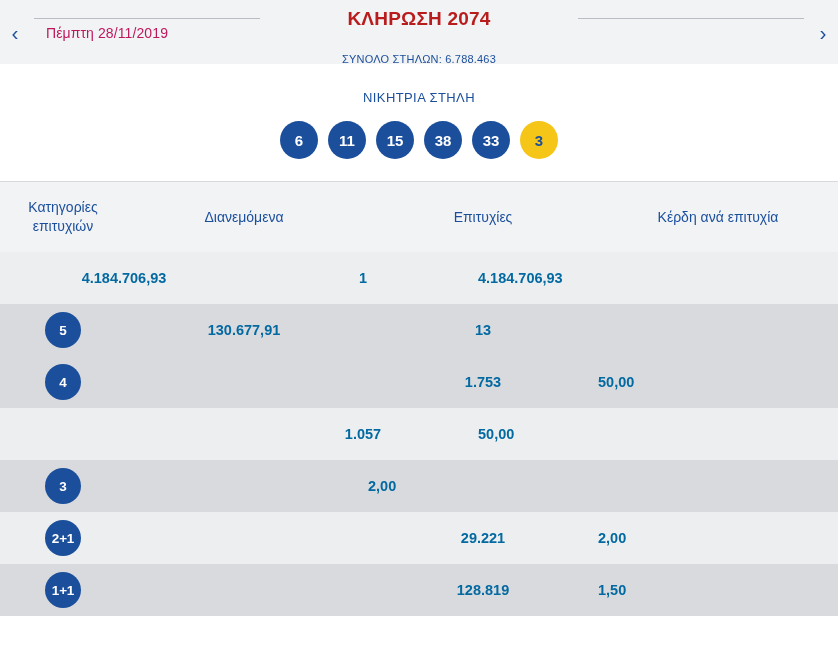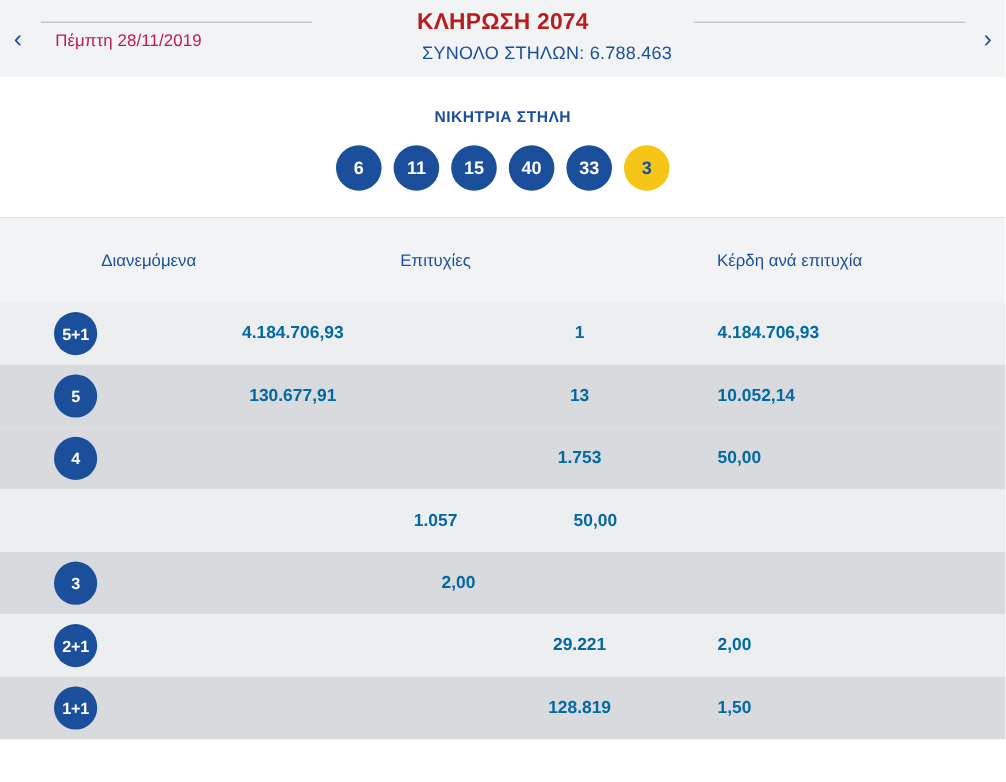--- a/index.html
+++ b/index.html
@@ -74,36 +74,35 @@
     letter-spacing: 0.1px;
   }
   .draw-title {
     font-size: 19px;
     font-weight: bold;
     color: #b91c1c;
     letter-spacing: 0.2px;
     line-height: 1.2;
   }
   .draw-sub {
-    font-size: 15px;
-    color: #1b4f9c;
-    margin-top: 5px;
+    font-size: 11px;
+    color: #1b4f9c;
+    margin-top: 22px;
     letter-spacing: 0.2px;
-    text-align: right;
   }
 
   
   .winning {
     background: #ffffff;
     text-align: center;
     padding-top: 26px;
   }
   .winning-label {
     font-size: 13px;
-    font-weight: bold;
+    font-weight: normal;
     color: #1b4f9c;
     letter-spacing: 0.4px;
   }
   .balls {
     display: flex;
     justify-content: center;
     gap: 10px;
     margin-top: 16px;
     padding-bottom: 22px;
   }
@@ -201,49 +200,46 @@
 
     <div class="arrow">›</div>
   </div>
 
   <div class="winning">
     <div class="winning-label">ΝΙΚΗΤΡΙΑ ΣΤΗΛΗ</div>
     <div class="balls">
       <div class="ball">6</div>
       <div class="ball">11</div>
       <div class="ball">15</div>
-      <div class="ball">40</div>
+      <div class="ball">38</div>
       <div class="ball">33</div>
       <div class="ball bonus">3</div>
     </div>
   </div>
 
   <div class="table">
     <div class="thead">
+      <div class="th c1">Κατηγορίες επιτυχιών</div>
       <div class="th c2">Διανεμόμενα</div>
       <div class="th c3">Επιτυχίες</div>
       <div class="th c4">Κέρδη ανά επιτυχία</div>
     </div>
 
     <div class="row odd">
-      <div class="c1 cat">
-          <div class="cat-badge">5+1</div>
-        </div>
       <div class="c2 cell">4.184.706,93</div>
       <div class="c3 cell">1</div>
       <div class="c4 cell">4.184.706,93</div>
     </div>
 
     <div class="row even">
       <div class="c1 cat">
           <div class="cat-badge">5</div>
         </div>
       <div class="c2 cell">130.677,91</div>
       <div class="c3 cell">13</div>
-      <div class="c4 cell">10.052,14</div>
     </div>
 
 
     <div class="row even">
       <div class="c1 cat">
           <div class="cat-badge">4</div>
         </div>
       <div class="c2 cell"></div>
       <div class="c3 cell">1.753</div>
       <div class="c4 cell">50,00</div>

